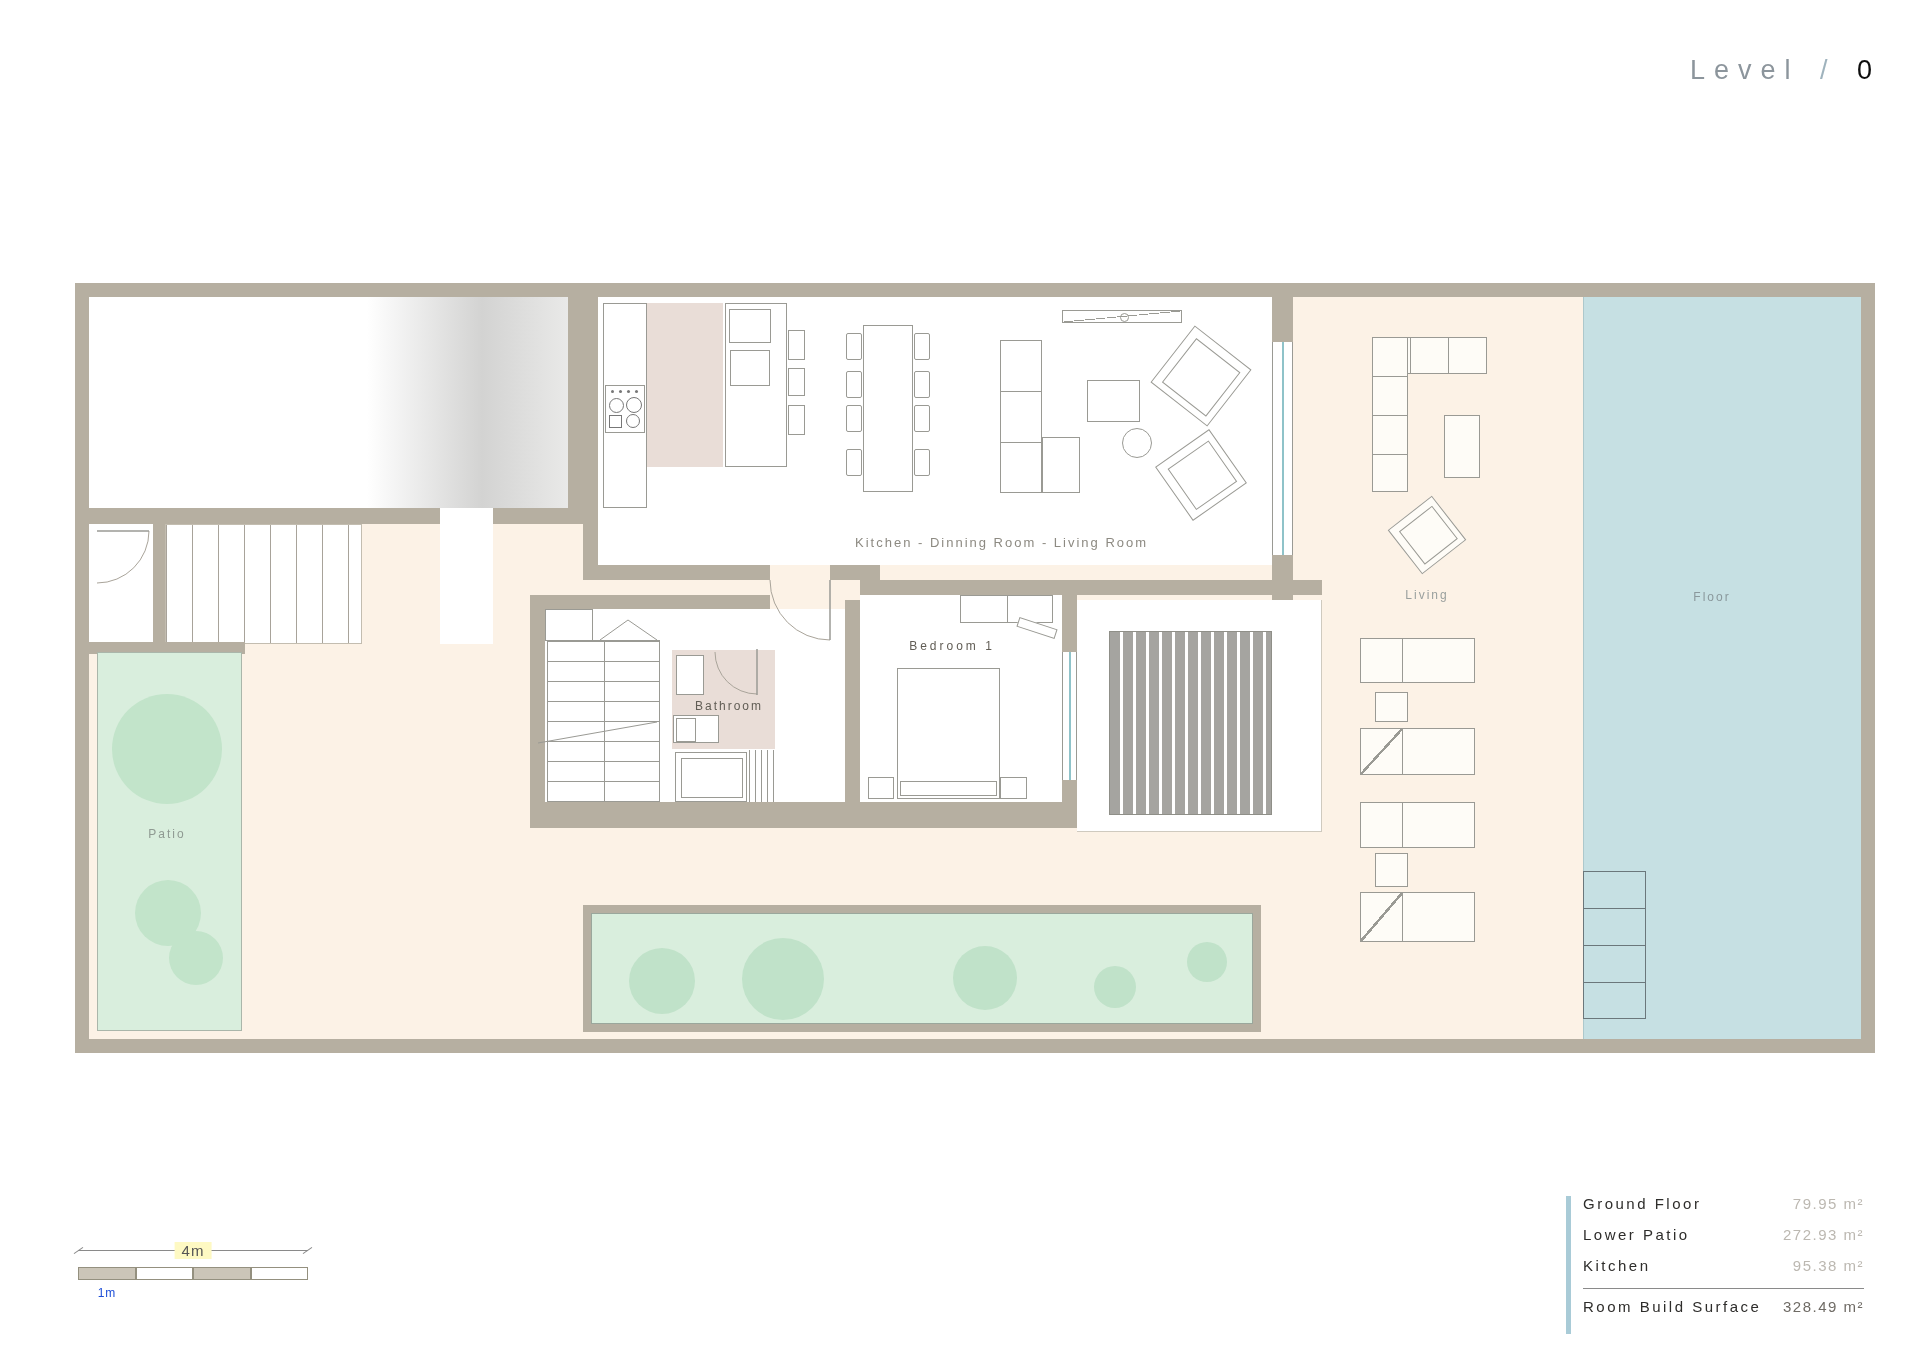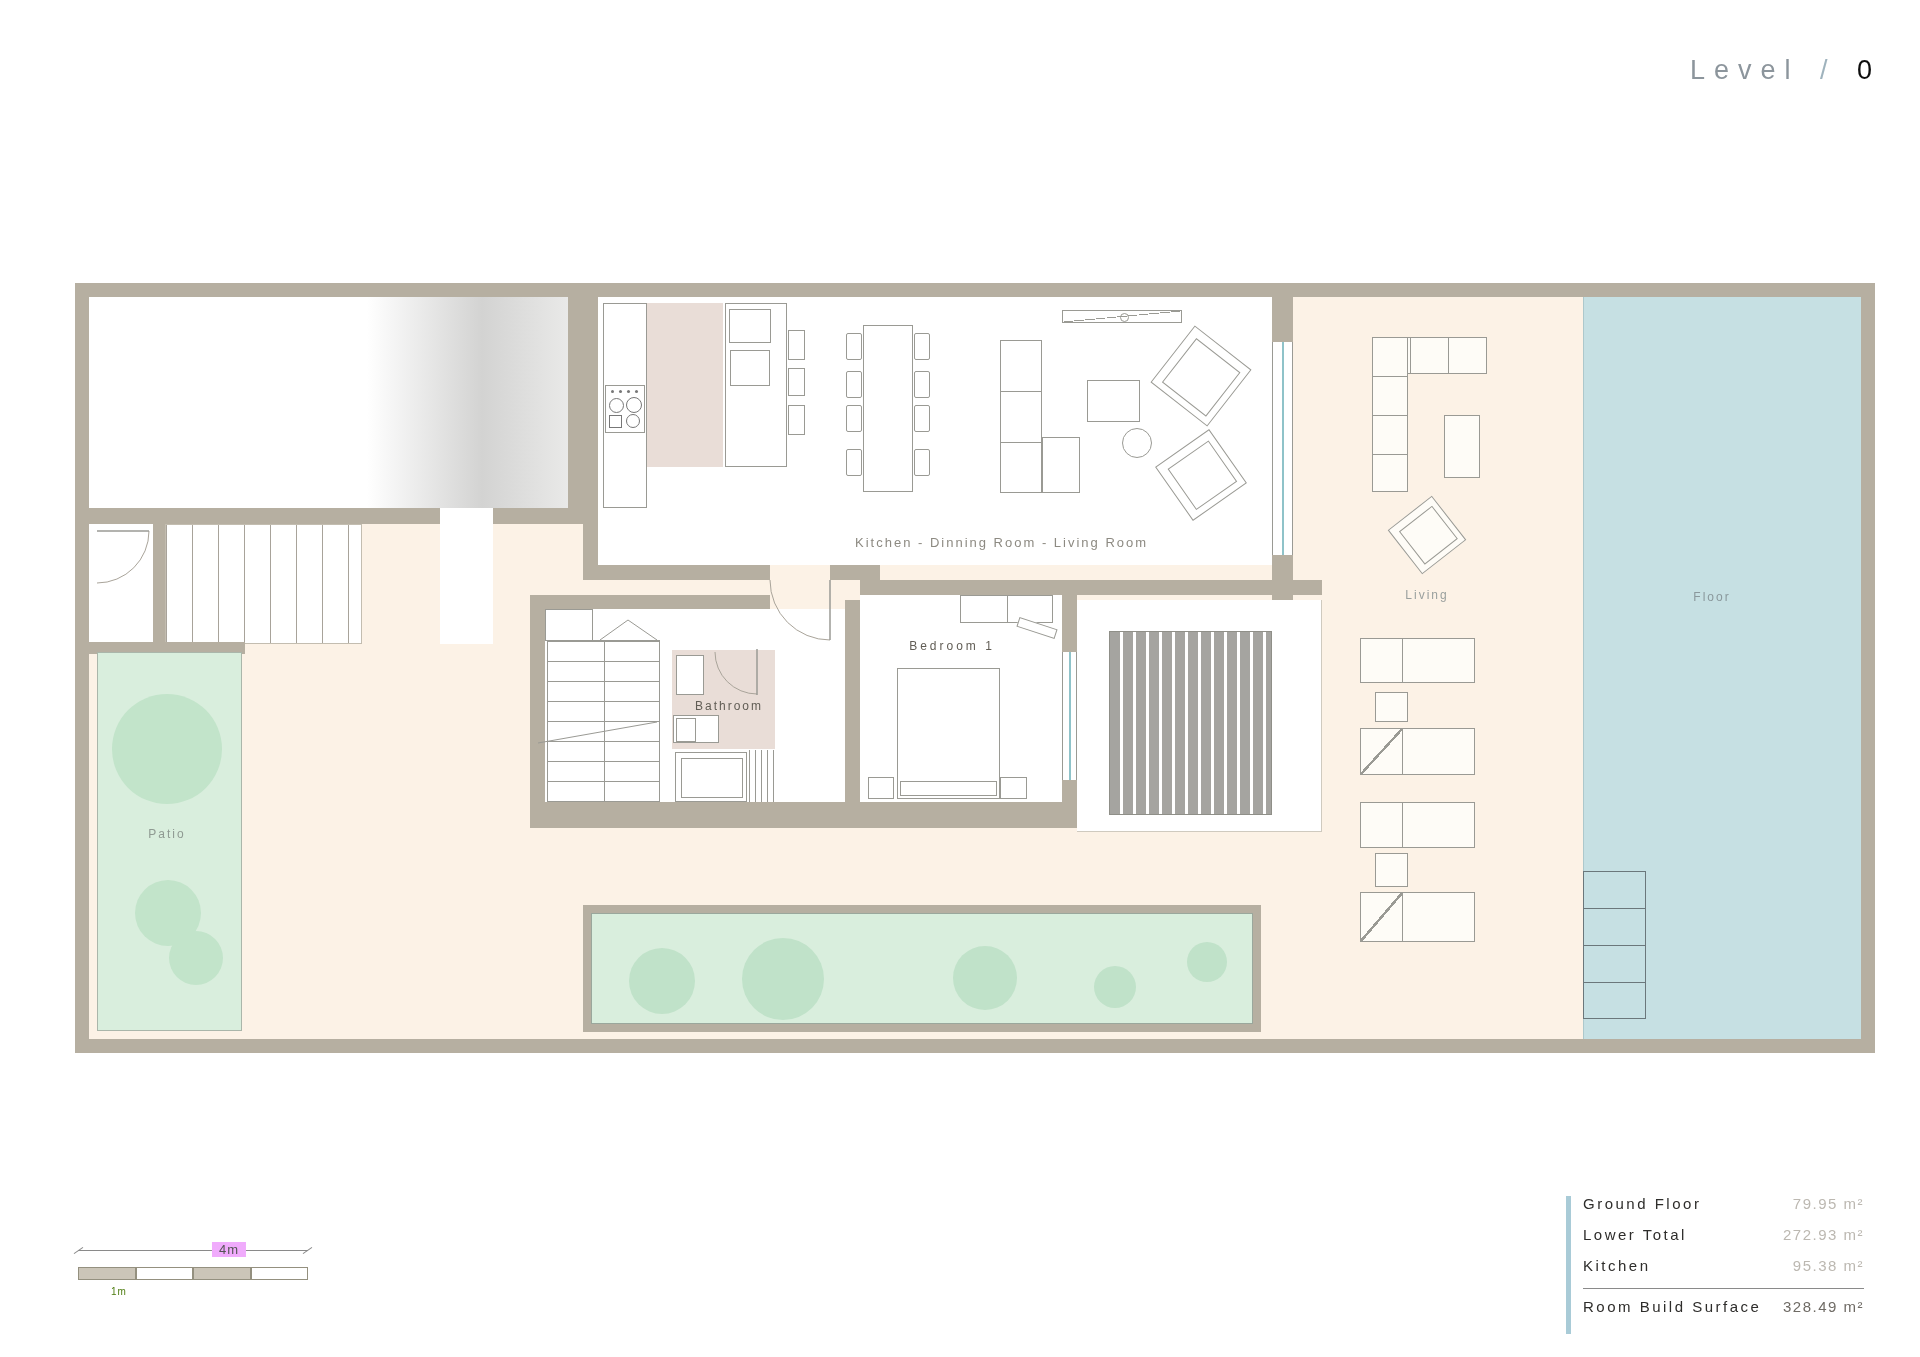--- a/index.html
+++ b/index.html
@@ -21,26 +21,26 @@
   .vline{position:absolute;top:0;width:1px;height:100%;background:#9a9a94;}
   .teal{position:absolute;top:0;width:2px;height:100%;background:#8fc3c9;}
   .diag{position:absolute;background:linear-gradient(to bottom right,transparent 48%,#9a9a94 48%,#9a9a94 52%,transparent 52%);}
   
   #title{position:absolute;left:1690px;top:55px;width:220px;font-size:27px;letter-spacing:9px;white-space:nowrap;}
   #title .pfx{color:#8c959c;} #title .sep{color:#9fb3bd;padding:0 4px;} #title .num{color:#0d0d0d;}
   
   #scalebar{position:absolute;left:78px;top:1241px;width:230px;height:62px;}
   #scalebar .dimline{position:absolute;left:0;top:9px;width:230px;border-top:1px solid #8a8a8a;}
   #scalebar .tick{position:absolute;top:4px;width:1px;height:11px;background:#8a8a8a;transform:rotate(55deg);}
-  #scalebar .dimtext{position:absolute;left:50%;top:1px;transform:translateX(-50%);background:#f0abfc;
-                     padding:0 7px;font-size:13px;letter-spacing:1px;color:#555;margin-left:36px;}
+  #scalebar .dimtext{position:absolute;left:50%;top:1px;transform:translateX(-50%);background:#fef9c3;
+                     padding:0 7px;font-size:15px;letter-spacing:1px;color:#555;}
   #scalebar .bar{position:absolute;left:0;top:26px;width:230px;height:13px;display:flex;}
   #scalebar .seg{width:25%;height:100%;border:1px solid #94907f;box-sizing:border-box;}
   #scalebar .seg.g{background:#cbc5b8;} #scalebar .seg.wht{background:#fff;}
-  #scalebar .unit{position:absolute;left:41px;top:45px;transform:translateX(-50%);font-size:10px;color:#4d7c0f;letter-spacing:1px;}
+  #scalebar .unit{position:absolute;left:29px;top:45px;transform:translateX(-50%);font-size:12px;color:#1d4ed8;letter-spacing:1px;}
   
   #areatable{position:absolute;left:1566px;top:1192px;width:298px;height:148px;}
   #areatable .accent{position:absolute;left:0;top:4px;width:5px;height:138px;background:#a9cbd7;}
   .trow{position:absolute;left:17px;width:281px;display:flex;justify-content:space-between;align-items:baseline;}
   .trow .tl{font-size:15px;letter-spacing:2.5px;color:#2e2d2b;white-space:nowrap;}
   .trow .tv{font-size:15px;letter-spacing:1.5px;color:#bcb8b1;white-space:nowrap;}
   .trow.total .tv{color:#6f6b65;}
   #tdivider{position:absolute;left:17px;top:96px;width:281px;border-top:1px solid #8a8a8a;}
 </style>
 </head>
@@ -236,21 +236,21 @@
   <span class="unit">1m</span>
 </div>
 
 <div id="areatable">
   <div class="accent"></div>
   <div class="trow" style="top:3px;">
     <span class="tl">Ground Floor</span>
     <span class="tv">79.95 m²</span>
   </div>
   <div class="trow" style="top:34px;">
-    <span class="tl">Lower Total</span>
+    <span class="tl">Lower Patio</span>
     <span class="tv">272.93 m²</span>
   </div>
   <div class="trow" style="top:65px;">
     <span class="tl">Kitchen</span>
     <span class="tv">95.38 m²</span>
   </div>
   <div id="tdivider"></div>
   <div class="trow total" style="top:106px;">
     <span class="tl">Room Build Surface</span>
     <span class="tv">328.49 m²</span>

